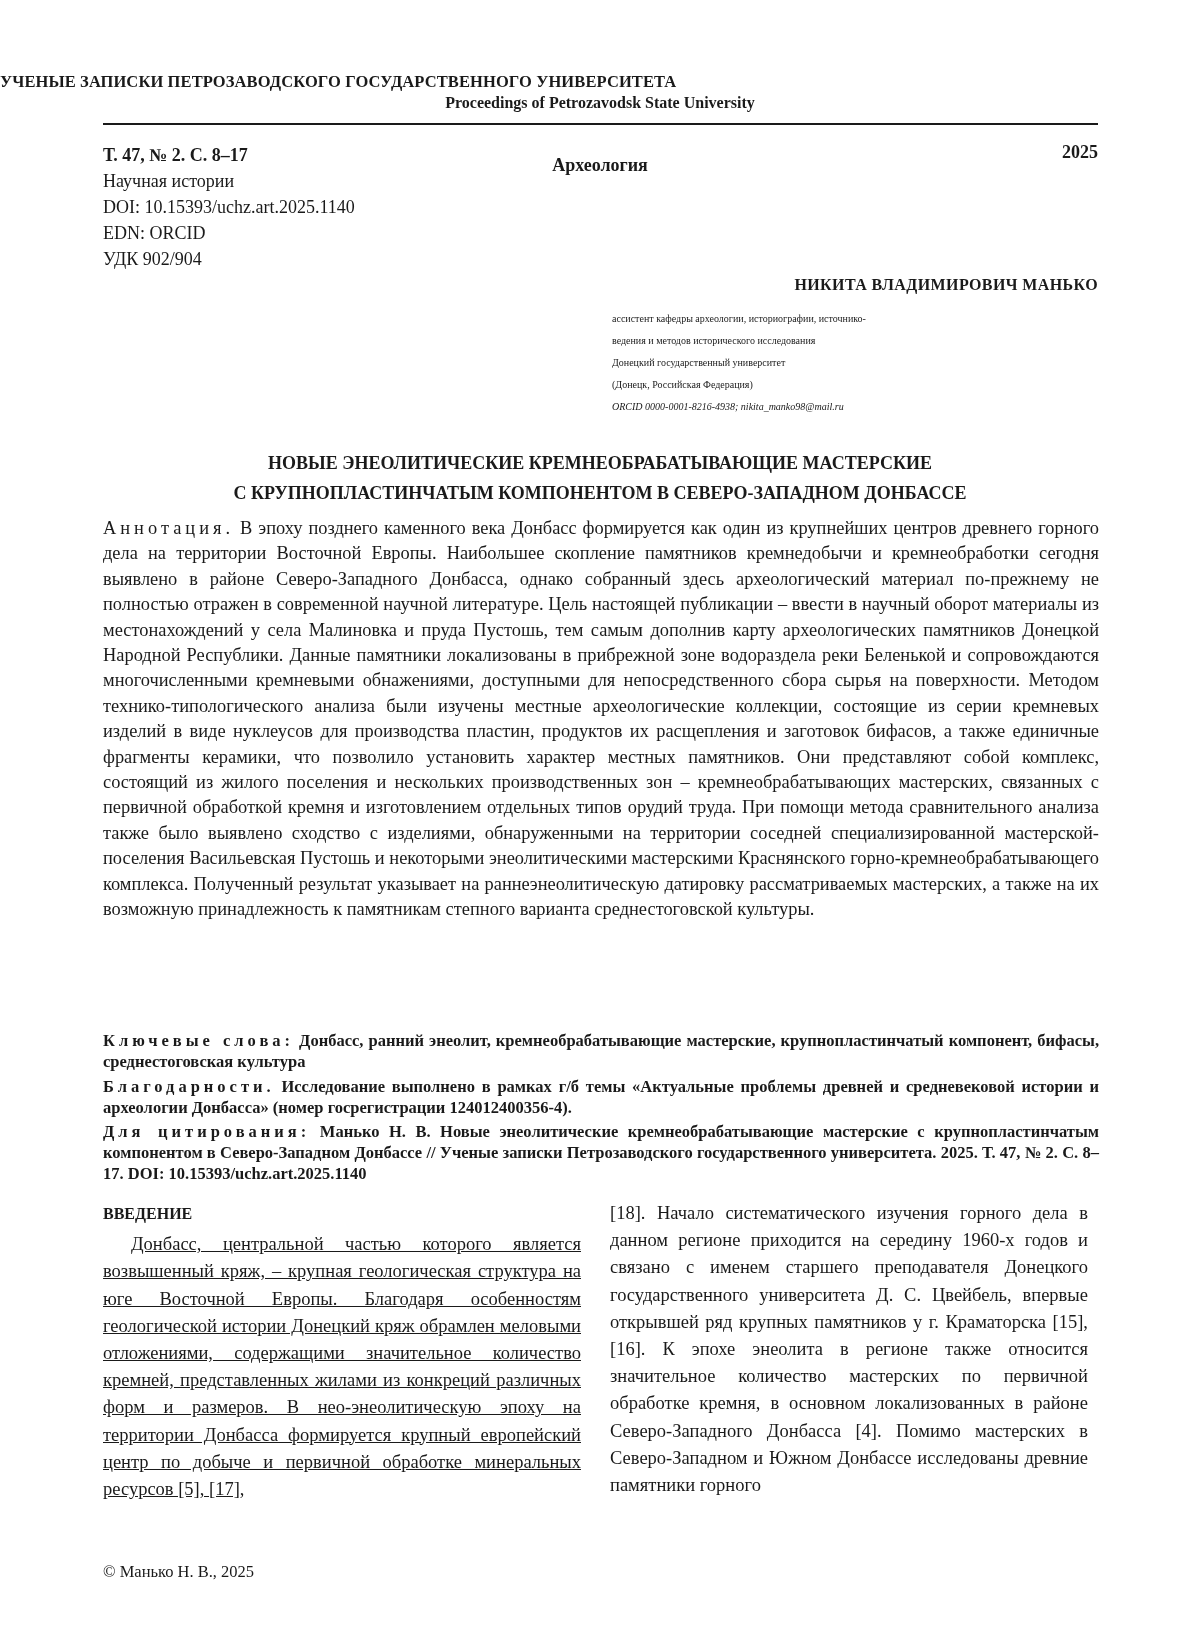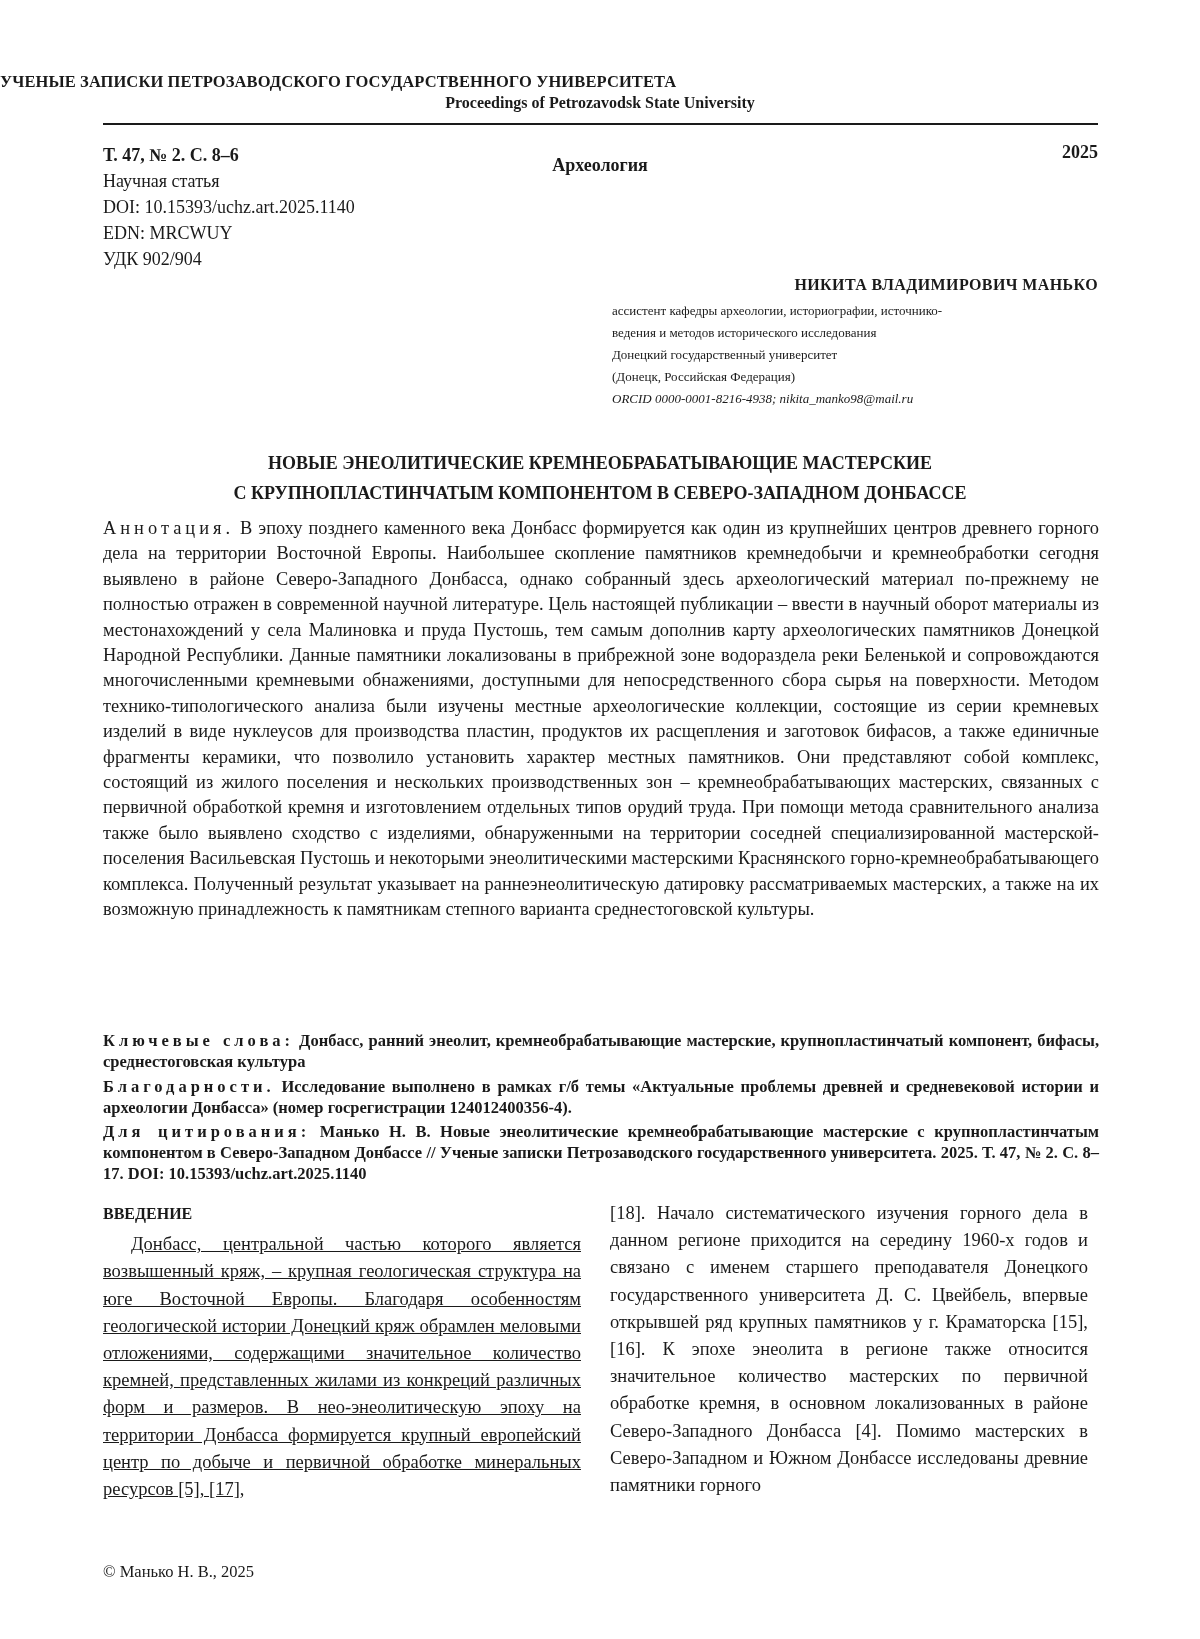--- a/index.html
+++ b/index.html
@@ -8,21 +8,21 @@
   .abs { position: absolute; }
   .journal-ru { top: 72px; left: 0; width: 1200px; text-align: left; font-weight: bold;
                 font-size: 16.5px; letter-spacing: 0.1px; }
   .journal-en { top: 94px; left: 0; width: 1200px; text-align: center; font-weight: bold; font-size: 16px; }
   .rule { top: 123px; left: 103px; width: 995px; height: 2px; background: #1a1a1a; }
   .meta { left: 103px; font-size: 18px; line-height: 26px; }
   .vol { top: 142px; font-weight: bold; }
   .year { top: 142px; right: 102px; font-weight: bold; font-size: 18px; }
   .section { top: 155px; left: 0; width: 1200px; text-align: center; font-weight: bold; font-size: 18px; }
   .author-name { top: 276px; right: 102px; font-weight: bold; font-size: 16px; letter-spacing: 0.4px; }
-  .affil { top: 300px; left: 612px; width: 490px; font-size: 13px; line-height: 22px; }
+  .affil { top: 308px; left: 612px; width: 490px; font-size: 10px; line-height: 22px; }
   .affil .it { font-style: italic; }
   .title { top: 448px; left: 0; width: 1200px; text-align: center; font-weight: bold; font-size: 18px; line-height: 30px; }
   .abstract { top: 516px; left: 103px; width: 996px; font-size: 18.4px; line-height: 25.4px; text-align: justify; }
   .spaced { letter-spacing: 4px; }
   .block { left: 103px; width: 996px; font-size: 16.5px; line-height: 21px; text-align: justify; font-weight: bold; }
   .kw { top: 1030px; }
   .ack { top: 1076px; }
   .cite { top: 1121px; }
   .col { top: 1200px; width: 478px; font-size: 18.5px; line-height: 27.2px; text-align: justify; }
   .col-left { left: 103px; }
@@ -31,26 +31,26 @@
   .indent { text-indent: 28px; text-decoration: underline; }
   .copyright { top: 1562px; left: 103px; font-size: 16.5px; }
 </style>
 </head>
 <body>
 
 <div class="abs journal-ru">УЧЕНЫЕ ЗАПИСКИ ПЕТРОЗАВОДСКОГО ГОСУДАРСТВЕННОГО УНИВЕРСИТЕТА</div>
 <div class="abs journal-en">Proceedings of Petrozavodsk State University</div>
 <div class="abs rule"></div>
 
-<div class="abs meta vol">Т. 47, № 2. С. 8–6</div>
+<div class="abs meta vol">Т. 47, № 2. С. 8–17</div>
 <div class="abs year">2025</div>
 <div class="abs section">Археология</div>
-<div class="abs meta" style="top:168px">Научная статья</div>
+<div class="abs meta" style="top:168px">Научная истории</div>
 <div class="abs meta" style="top:194px">DOI: 10.15393/uchz.art.2025.1140</div>
-<div class="abs meta" style="top:220px">EDN: MRCWUY</div>
+<div class="abs meta" style="top:220px">EDN: ORCID</div>
 <div class="abs meta" style="top:246px">УДК 902/904</div>
 
 <div class="abs author-name">НИКИТА ВЛАДИМИРОВИЧ МАНЬКО</div>
 <div class="abs affil">
   <div>ассистент кафедры археологии, историографии, источнико-</div>
   <div>ведения и методов исторического исследования</div>
   <div>Донецкий государственный университет</div>
   <div>(Донецк, Российская Федерация)</div>
   <div class="it">ORCID 0000-0001-8216-4938; nikita_manko98@mail.ru</div>
 </div>

